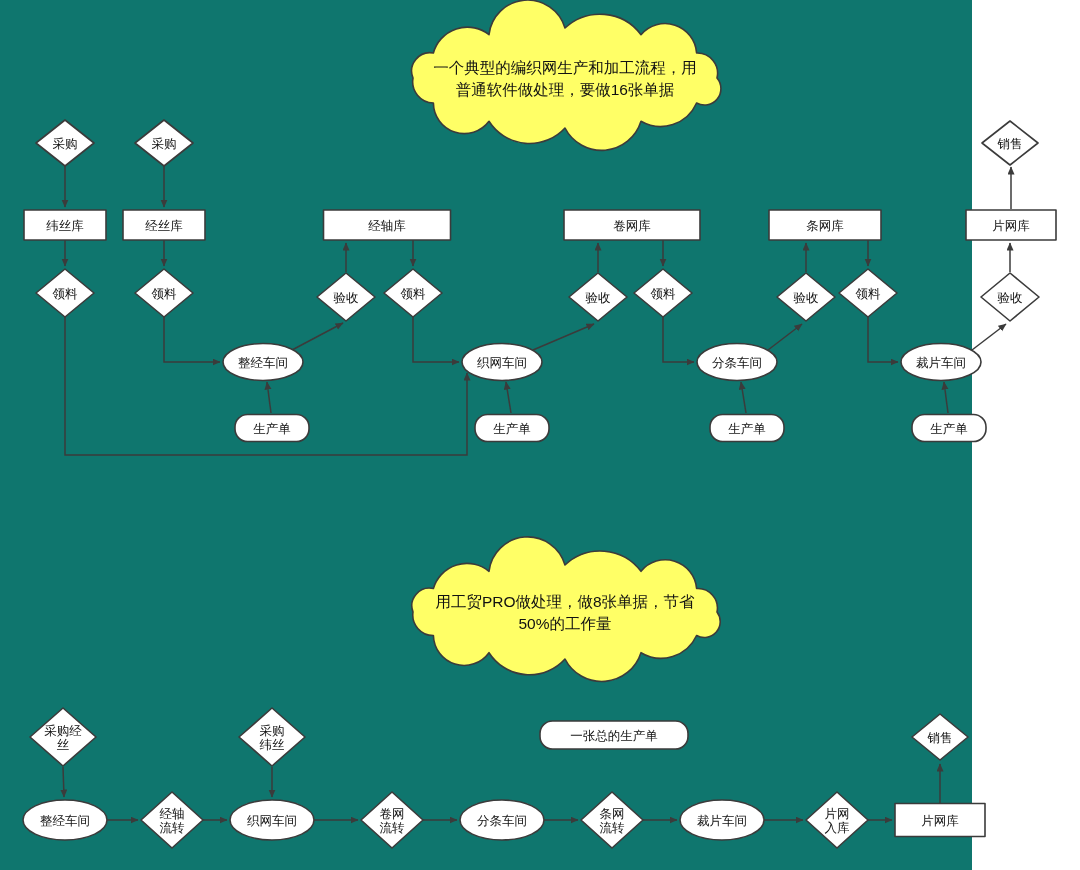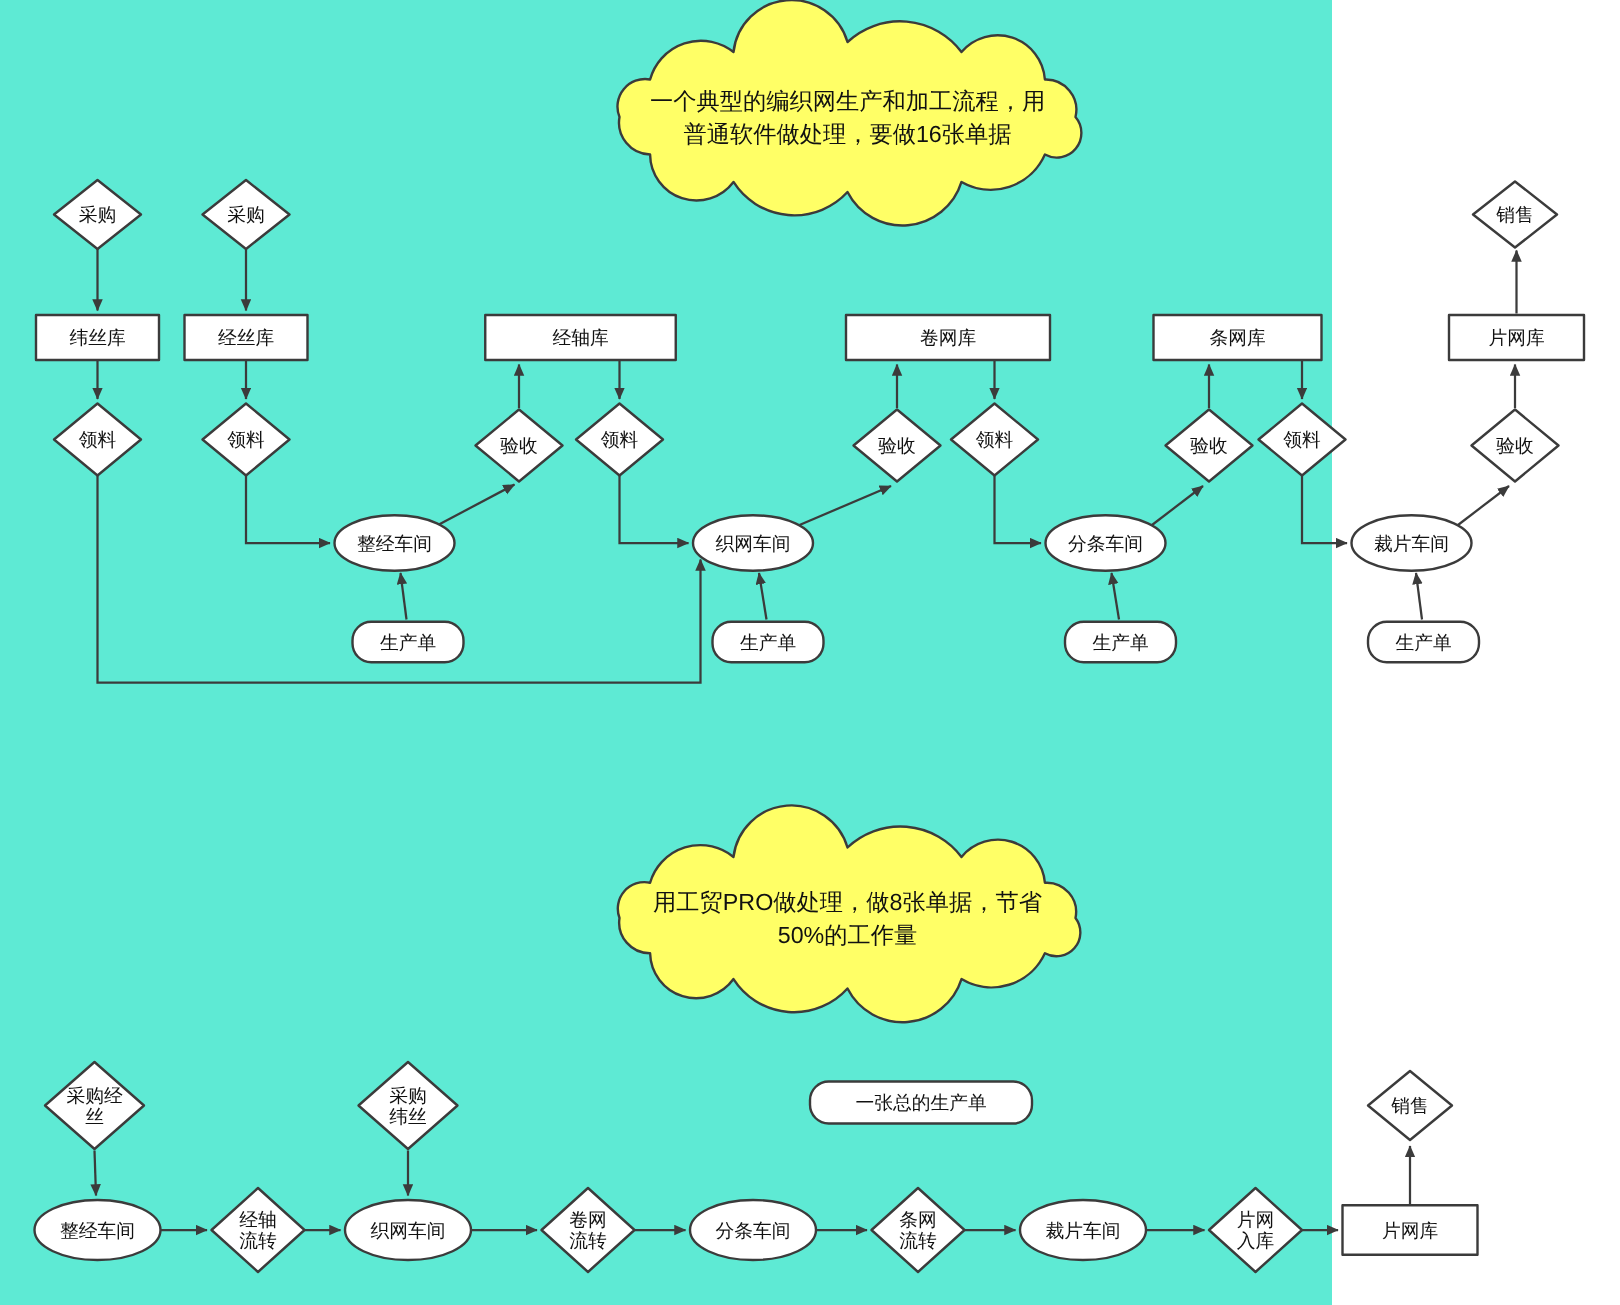--- a/index.html
+++ b/index.html
@@ -1,20 +1,20 @@
 <!DOCTYPE html>
 <html><head>
 <meta charset="utf-8">
 <style>
   html, body { margin: 0; padding: 0; background: #ffffff; }
   .canvas {
     position: relative;
-    width: 888px;
+    width: 972px;
     height: 870px;
-    background: #5eead4;
+    background: #0f766e;
     font-family: "Liberation Sans", sans-serif;
     text-decoration: underline;
   }
   svg text {
     font-family: "Liberation Sans", sans-serif;
     user-select: none;
   }
 </style>
 </head>
 <body>

